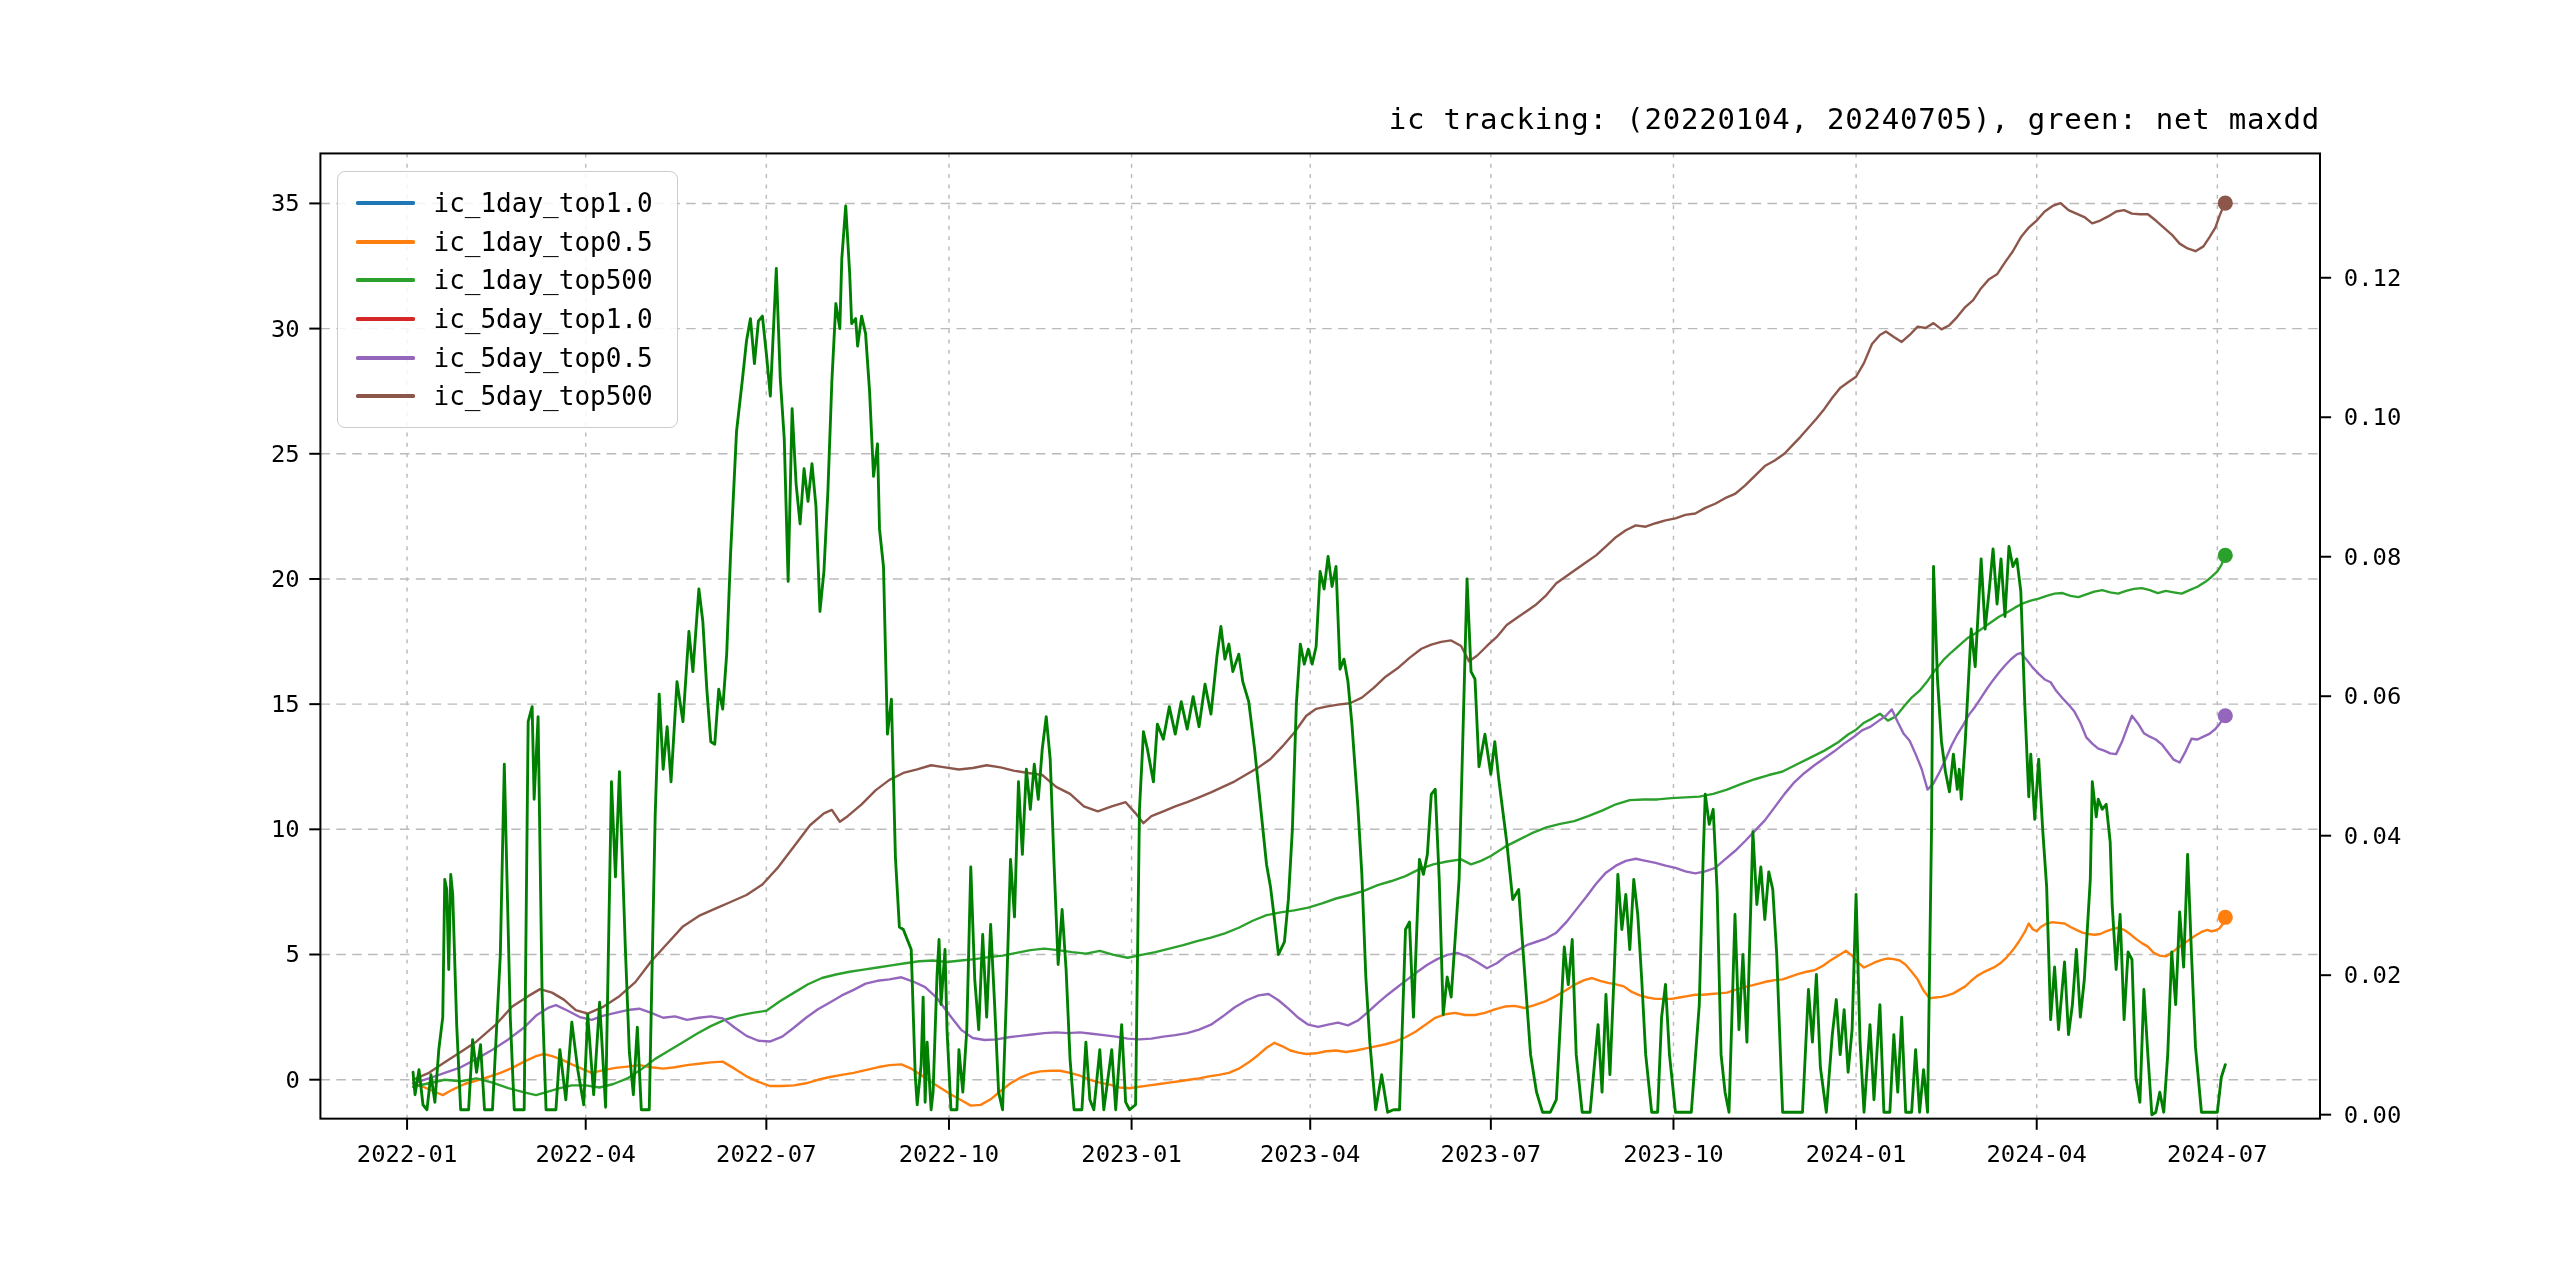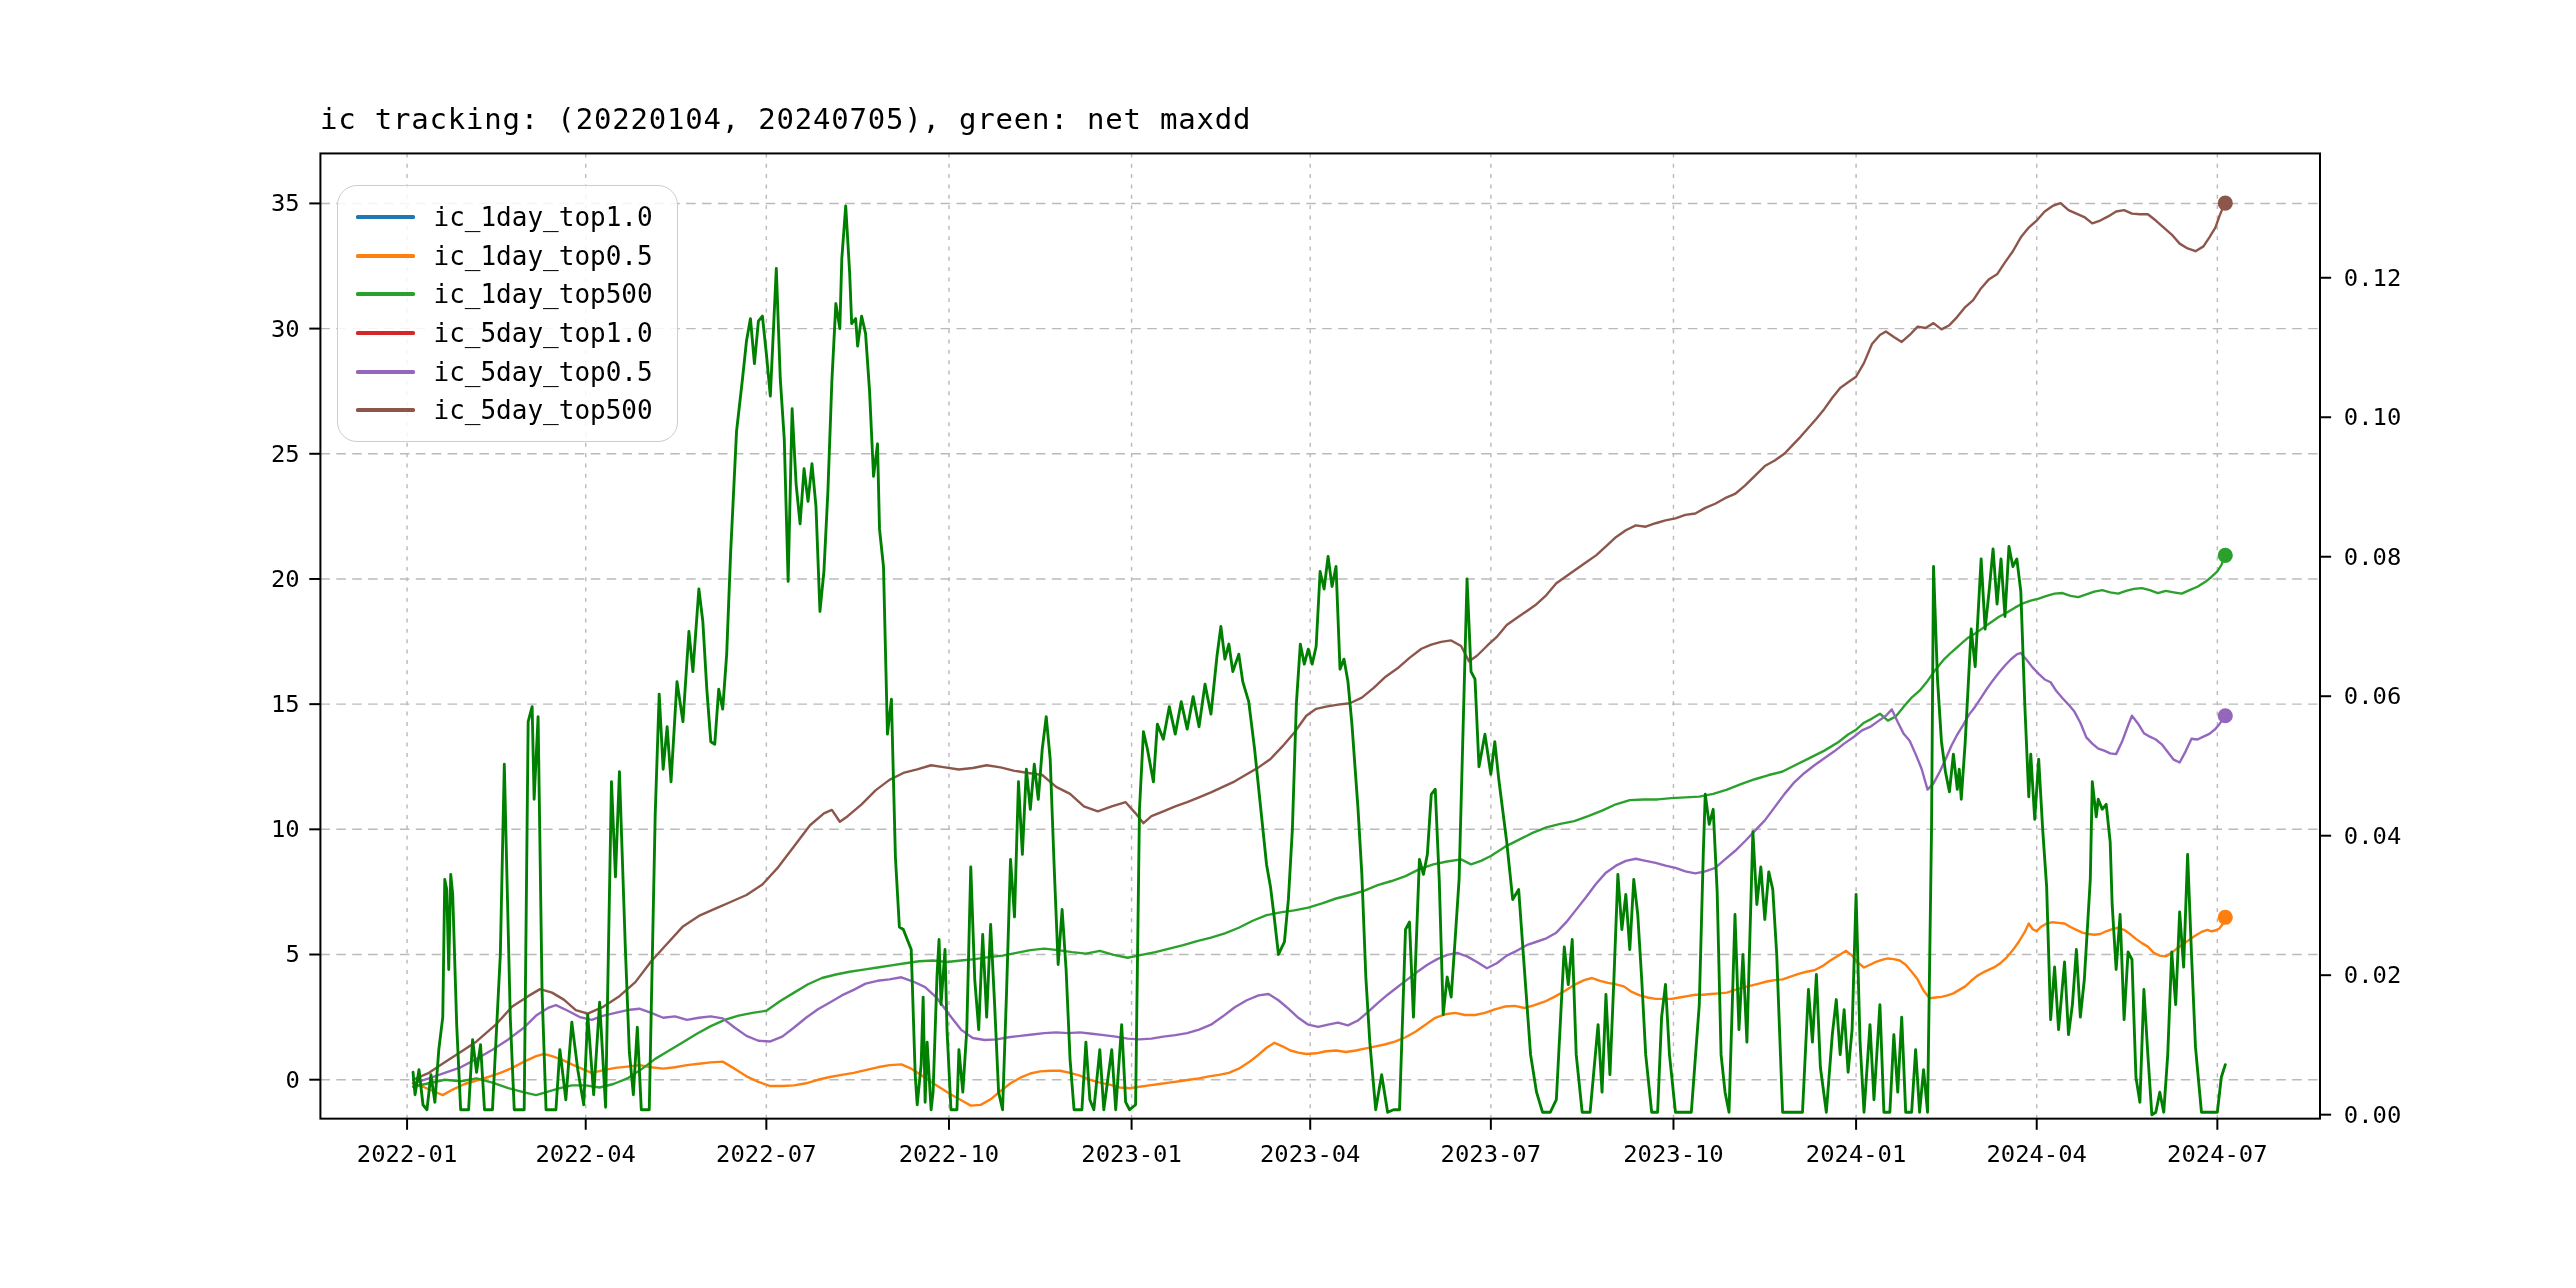--- a/index.html
+++ b/index.html
@@ -1,23 +1,23 @@
 <!DOCTYPE html>
 <html style="font-size:12.7px"><head>
 <meta charset="utf-8">
 <style>
   html,body{margin:0;padding:0;background:#ffffff;}
   body{width:2576px;height:1288px;position:relative;overflow:hidden;
        font-family:"DejaVu Sans Mono","Liberation Mono",monospace;}
   #figure{position:absolute;inset:0;background:#ffffff;}
   #chart-svg{position:absolute;left:0;top:0;}
-  #chart-title{position:absolute;left:320px;top:102px;width:2000px;text-align:left;
+  #chart-title{position:absolute;left:320px;top:102px;width:2000px;text-align:right;
        font-size:29px;color:#000;letter-spacing:0.8px;white-space:nowrap;}
-  #legend{position:absolute;left:337px;top:185px;display:flex;flex-direction:column;
-       gap:8.7px;padding:16px 24px 16px 17.5px;border:1.6px solid #cccccc;border-radius:20px;
+  #legend{position:absolute;left:337px;top:171px;display:flex;flex-direction:column;
+       gap:8.7px;padding:16px 24px 16px 17.5px;border:1.6px solid #cccccc;border-radius:8px;
        background:rgba(255,255,255,0.85);z-index:3;text-align:right;}
   .legend-row{display:flex;align-items:center;gap:19px;height:30px;}
   .legend-swatch{display:inline-block;width:59px;height:4px;border-radius:1.6px;}
   .legend-label{font-size:26px;color:#000;white-space:nowrap;}
   text{font-family:"DejaVu Sans Mono","Liberation Mono",monospace;}
 </style>
 </head>
 <body>
 
 <div id="figure">

